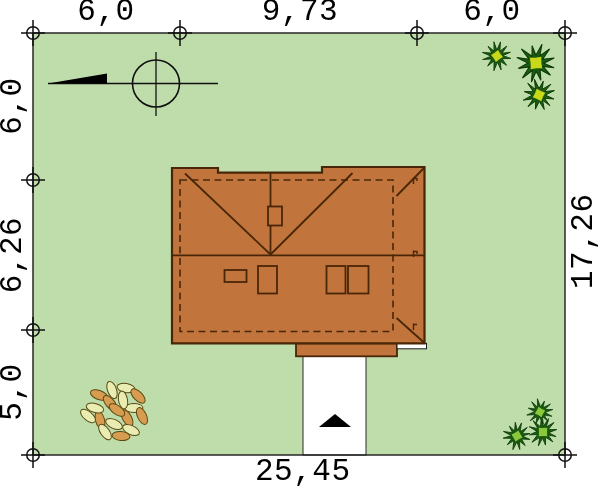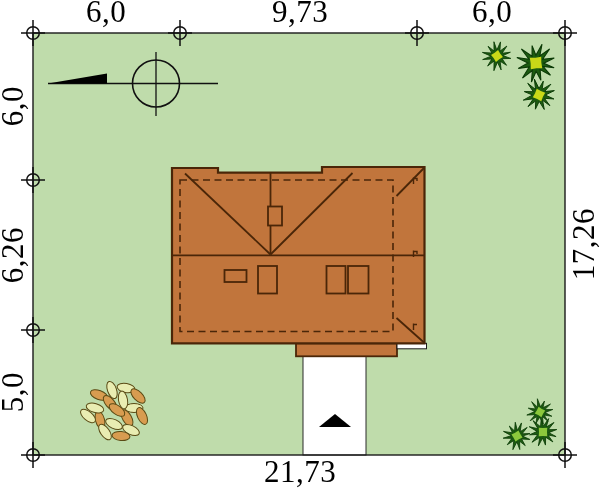--- a/index.html
+++ b/index.html
@@ -1,21 +1,21 @@
 <!DOCTYPE html>
 <html><head>
 <meta charset="utf-8">
 <style>
   html,body{margin:0;padding:0;background:#ffffff;}
   .canvas{
     position:relative;
     width:600px;height:491px;
     background:#ffffff;
     overflow:hidden;
-    font-family:Liberation Serif, serif;
+    font-family:Liberation Mono, monospace;
   }
   .plan-svg{position:absolute;left:0;top:0;}
   .dim{
     position:absolute;
     width:90px;
     text-align:center;
     font-size:31px;
     line-height:28px;
     color:#000;
     white-space:nowrap;
@@ -135,18 +135,18 @@
       <use href="#svmk" x="33" y="180"></use>
       <use href="#svmk" x="33" y="330"></use>
       <use href="#svmk" x="33" y="455"></use>
       <use href="#svmk" x="565" y="455"></use>
     </g>
   </svg>
 
   <div class="dim" style="left:61px;top:-2px;">6,0</div>
   <div class="dim" style="left:255px;top:-2px;">9,73</div>
   <div class="dim" style="left:447px;top:-2px;">6,0</div>
-  <div class="dim" style="left:255px;top:458px;">21,73</div>
+  <div class="dim" style="left:255px;top:458px;">25,45</div>
   <div class="dim vert" style="left:-32px;top:92px;">6,0</div>
   <div class="dim vert" style="left:-32px;top:241px;">6,26</div>
   <div class="dim vert" style="left:-32px;top:378px;">5,0</div>
   <div class="dim vert" style="left:539px;top:230px;">17,26</div>
 </div>
 
 </body></html>

